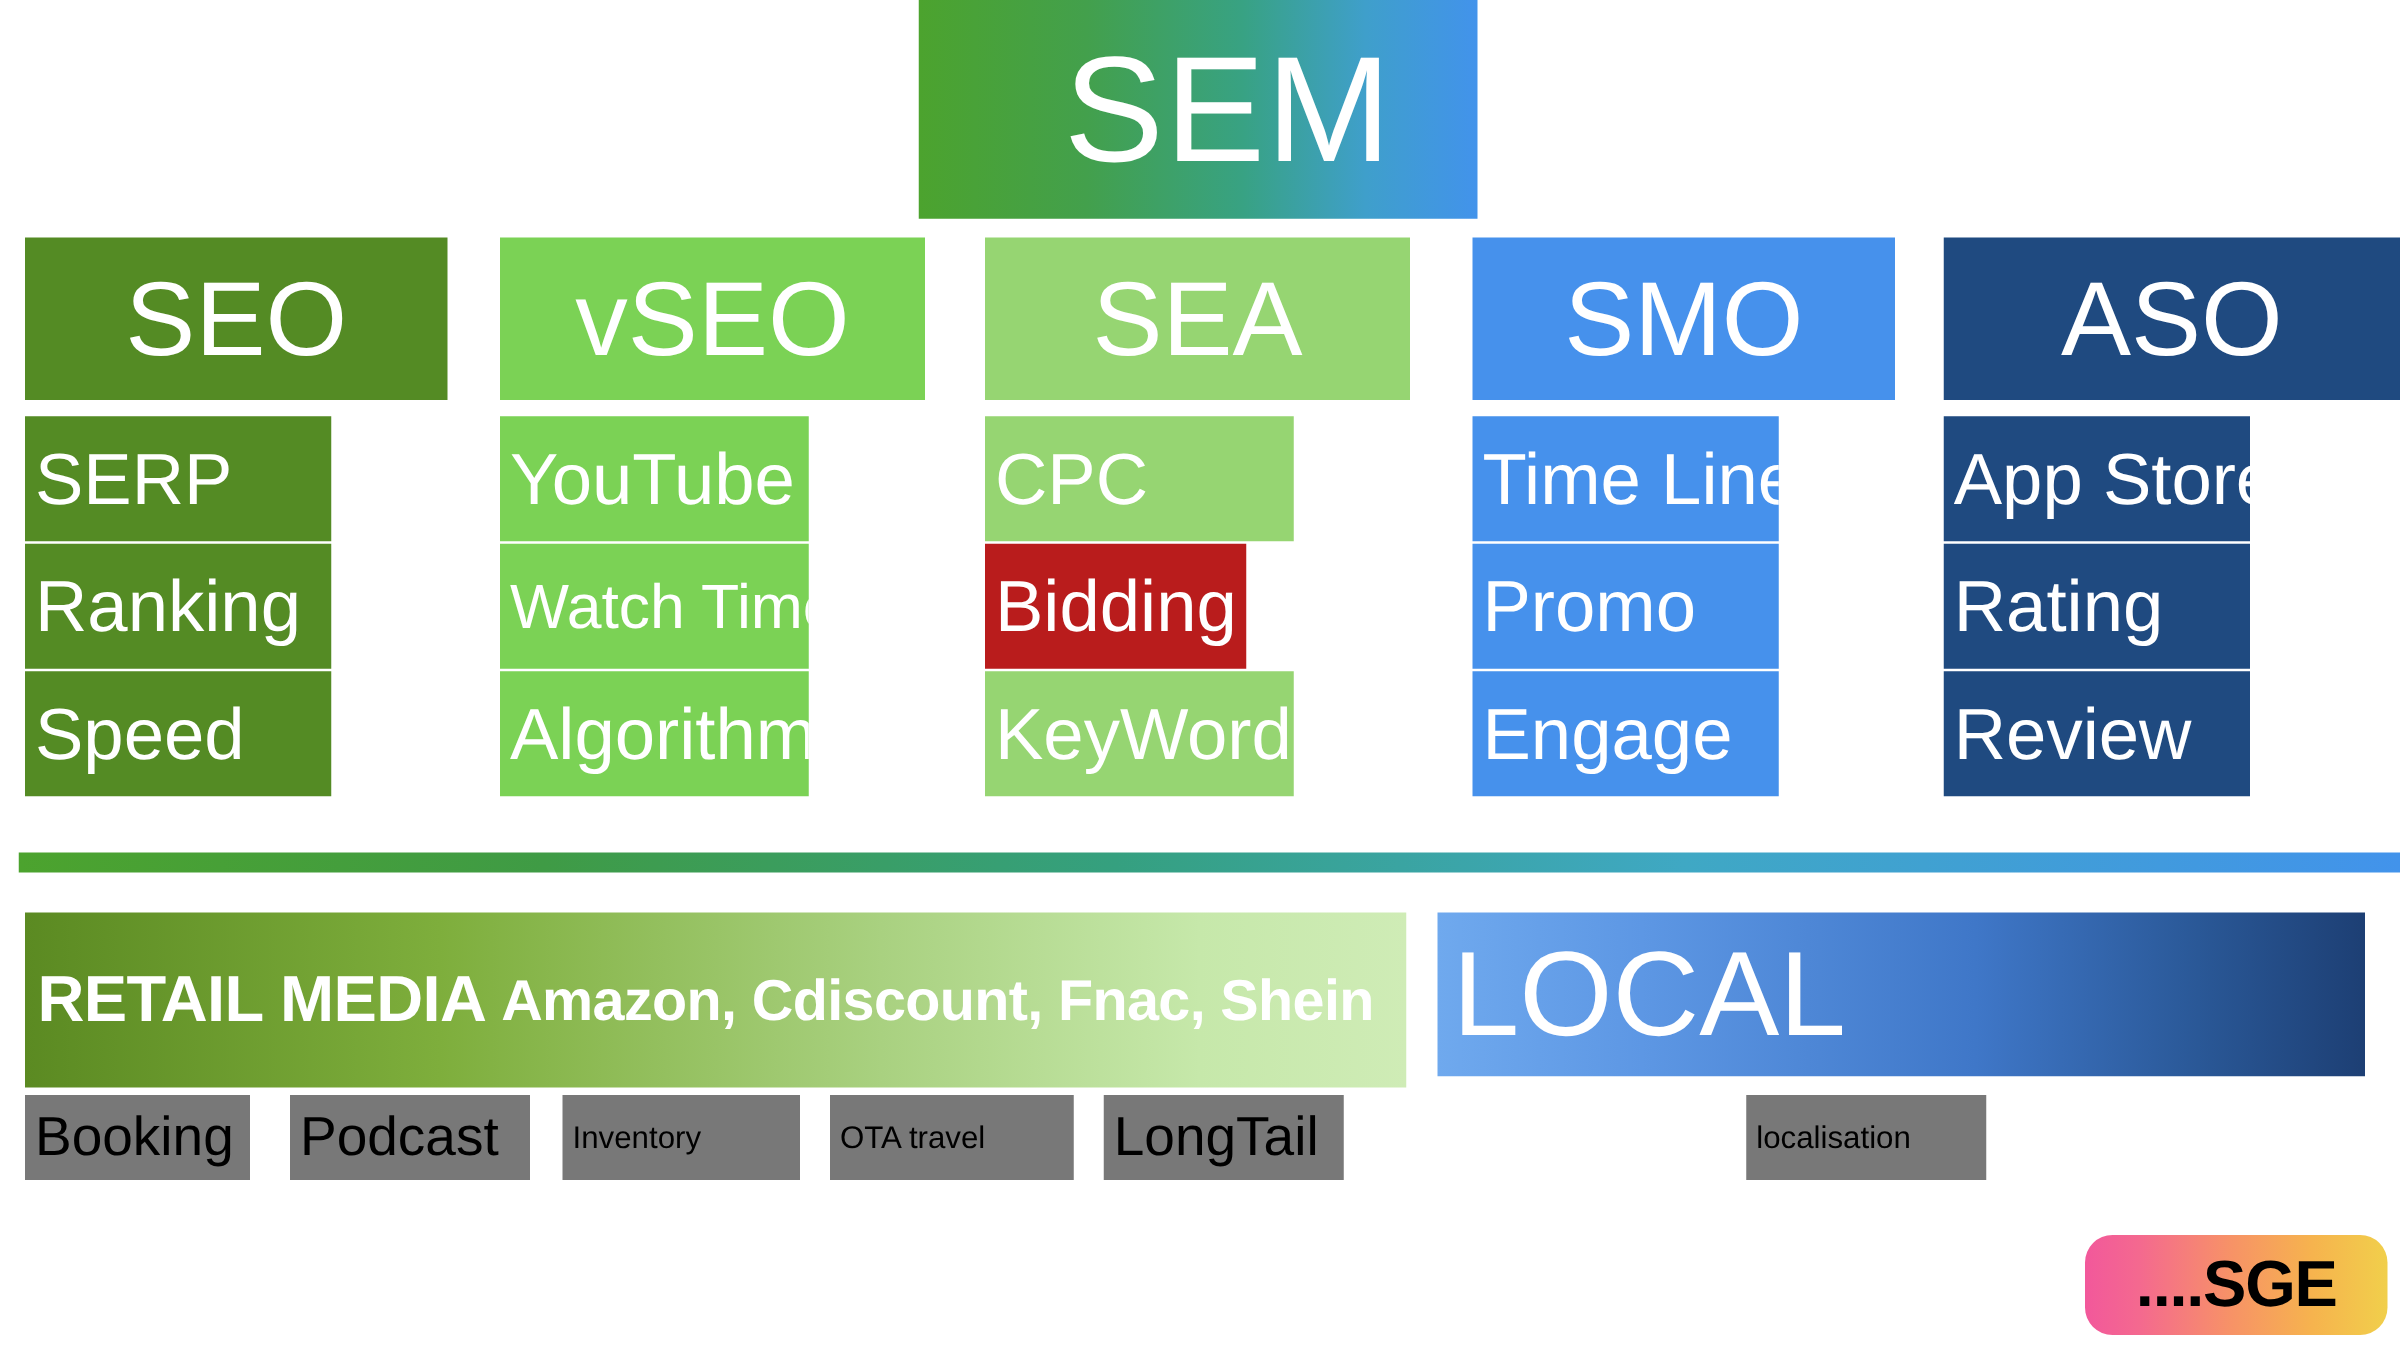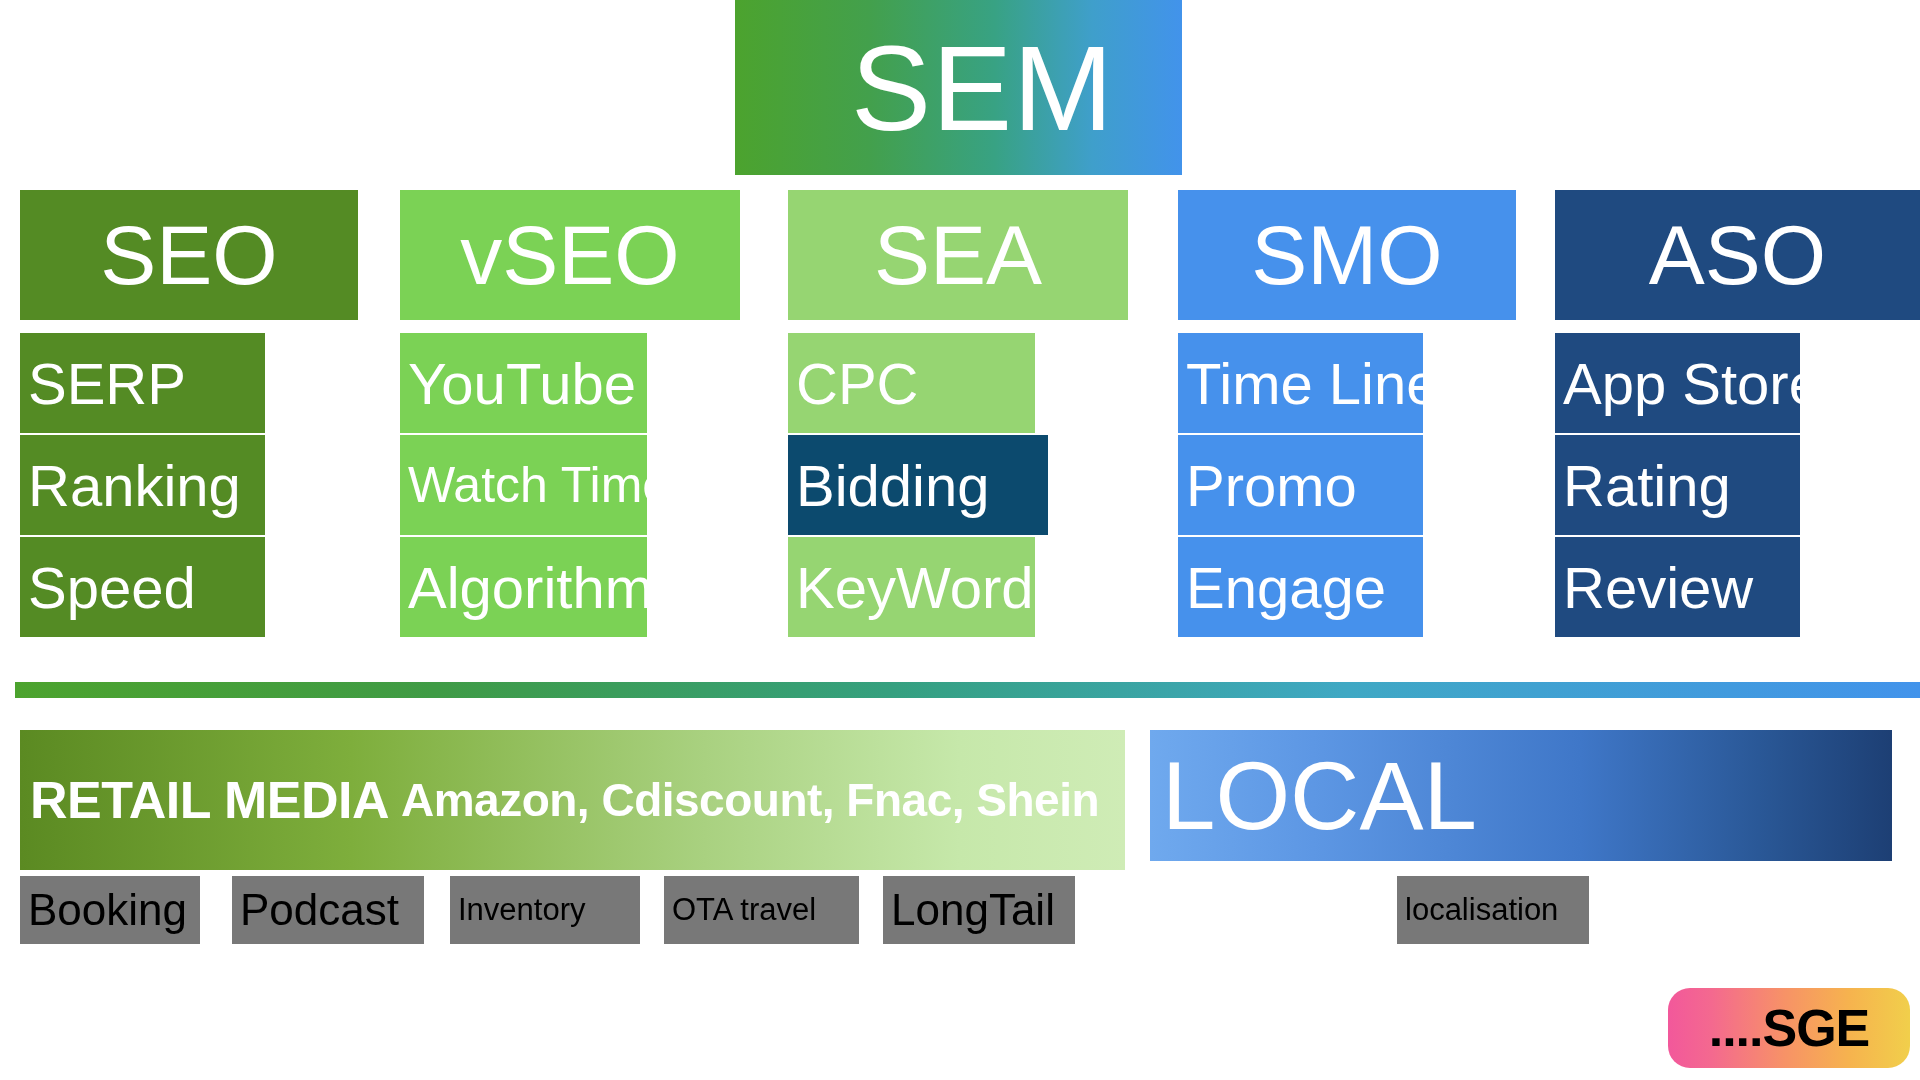--- a/index.html
+++ b/index.html
@@ -110,21 +110,21 @@
     background: #787878;
     display: flex;
     align-items: center;
     justify-content: flex-start;
     padding-left: 8px;
     color: #000000;
     font-size: 44px;
     white-space: nowrap;
     overflow: hidden;
   }
-  .tag.narrow { font-size: 31px; }
+  .tag.narrow { font-size: 25px; }
 
   
   #sge-badge {
     position: absolute;
     left: 1668px; top: 988px;
     width: 242px; height: 80px;
     border-radius: 22px;
     background: linear-gradient(to right, #F2589B 0%, #F4698F 18%, #F79267 48%, #F6B34E 75%, #F1CF4B 100%);
     display: flex;
     align-items: center;
@@ -147,21 +147,21 @@
   <div class="box sub-item" style="left:20px; top:435px; width:245px; background:#548B24;">Ranking</div>
   <div class="box sub-item" style="left:20px; top:537px; width:245px; background:#548B24;">Speed</div>
 
   <div class="box col-header" style="left:400px; width:340px; background:#7BD255;">vSEO</div>
   <div class="box sub-item" style="left:400px; top:333px; width:247px; background:#7BD255;">YouTube</div>
   <div class="box sub-item tight" style="left:400px; top:435px; width:247px; background:#7BD255;">Watch Time</div>
   <div class="box sub-item" style="left:400px; top:537px; width:247px; background:#7BD255;">Algorithm</div>
 
   <div class="box col-header" style="left:788px; width:340px; background:#96D572;">SEA</div>
   <div class="box sub-item" style="left:788px; top:333px; width:247px; background:#96D572;">CPC</div>
-  <div class="box sub-item" style="left:788px; top:435px; width:260px; background:#0c4a6e;">Bidding</div>
+  <div class="box sub-item" style="left:788px; top:435px; width:209px; background:#b91c1c;">Bidding</div>
   <div class="box sub-item" style="left:788px; top:537px; width:247px; background:#96D572;">KeyWord</div>
 
   <div class="box col-header" style="left:1178px; width:338px; background:#4691EC;">SMO</div>
   <div class="box sub-item" style="left:1178px; top:333px; width:245px; background:#4691EC;">Time Line</div>
   <div class="box sub-item" style="left:1178px; top:435px; width:245px; background:#4691EC;">Promo</div>
   <div class="box sub-item" style="left:1178px; top:537px; width:245px; background:#4691EC;">Engage</div>
 
   <div class="box col-header" style="left:1555px; width:365px; background:#1F4A80;">ASO</div>
   <div class="box sub-item" style="left:1555px; top:333px; width:245px; background:#1F4A80;">App Store</div>
   <div class="box sub-item" style="left:1555px; top:435px; width:245px; background:#1F4A80;">Rating</div>

